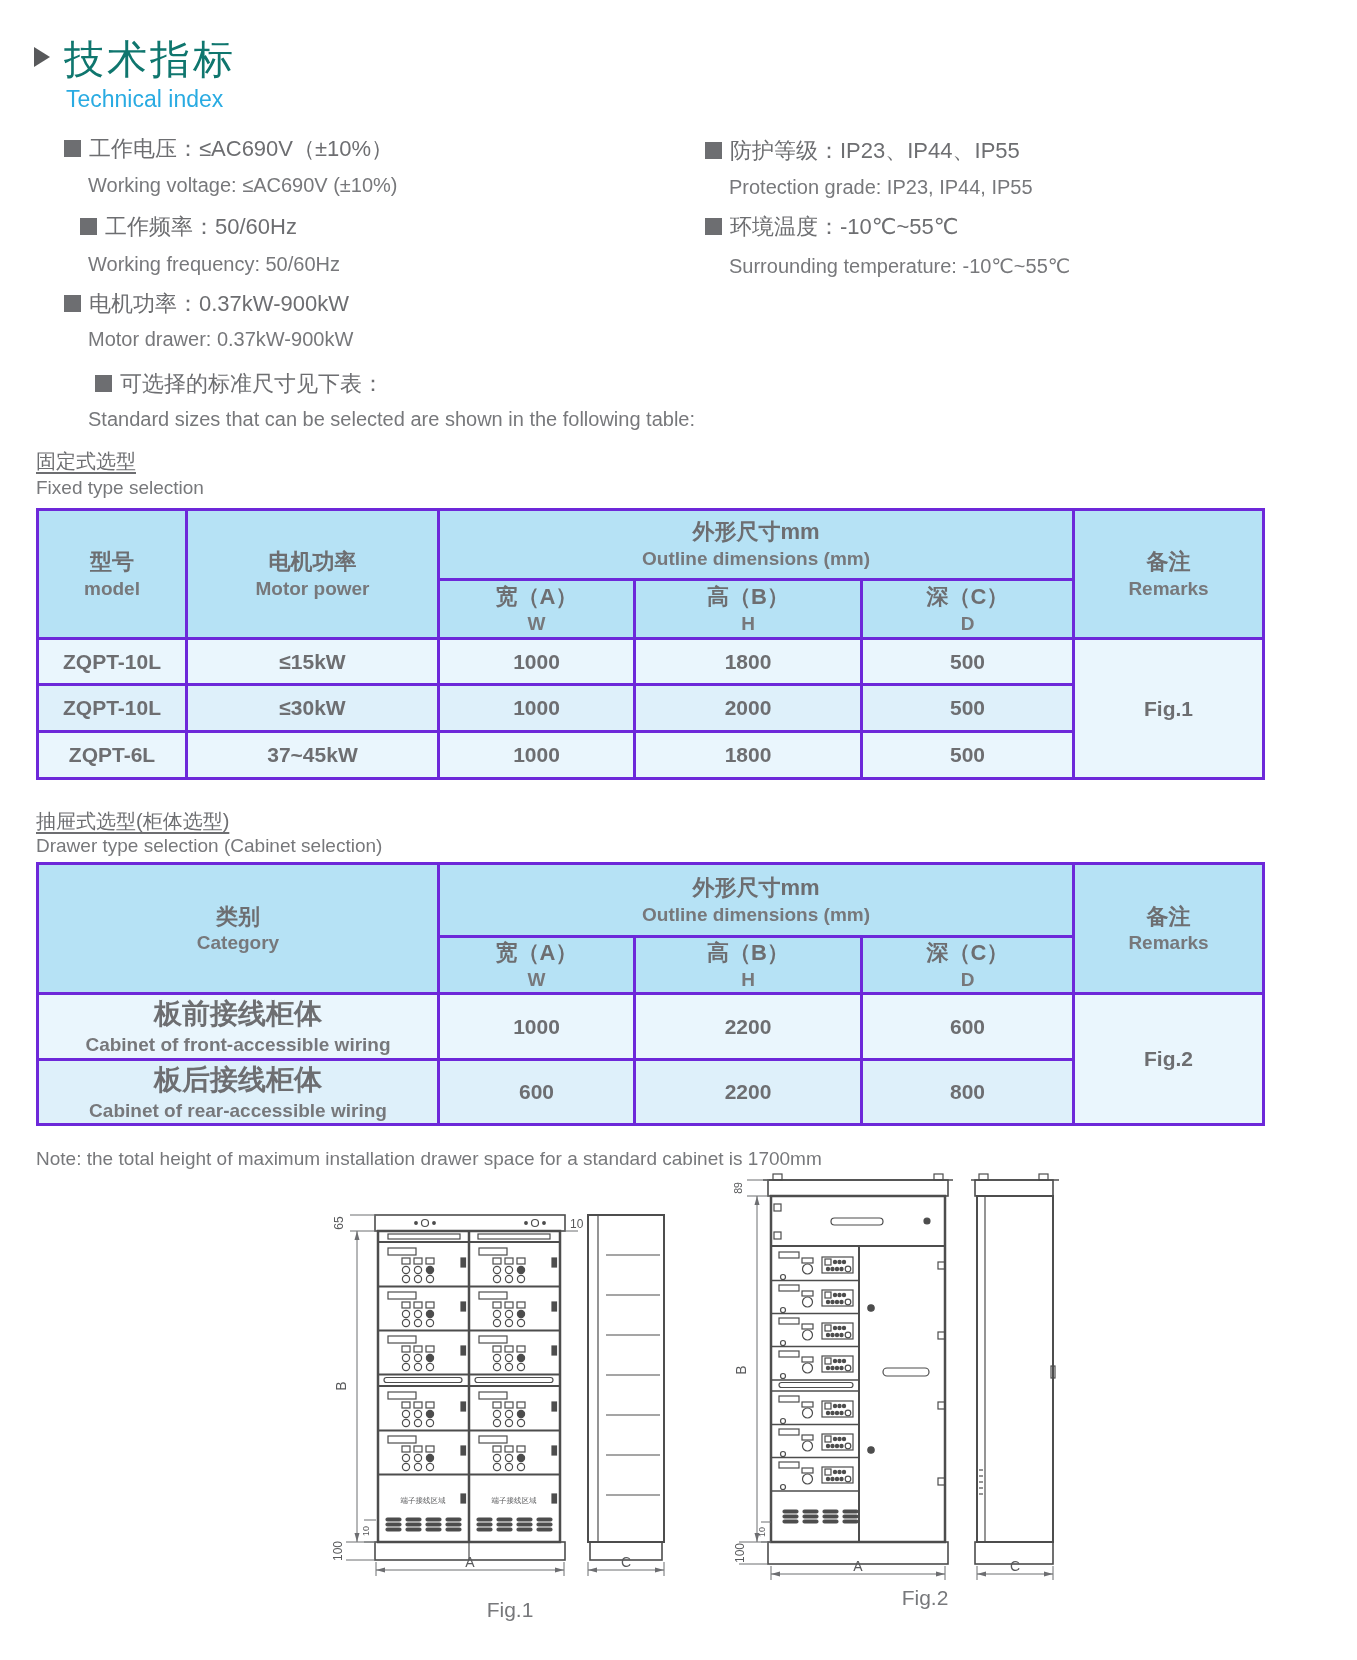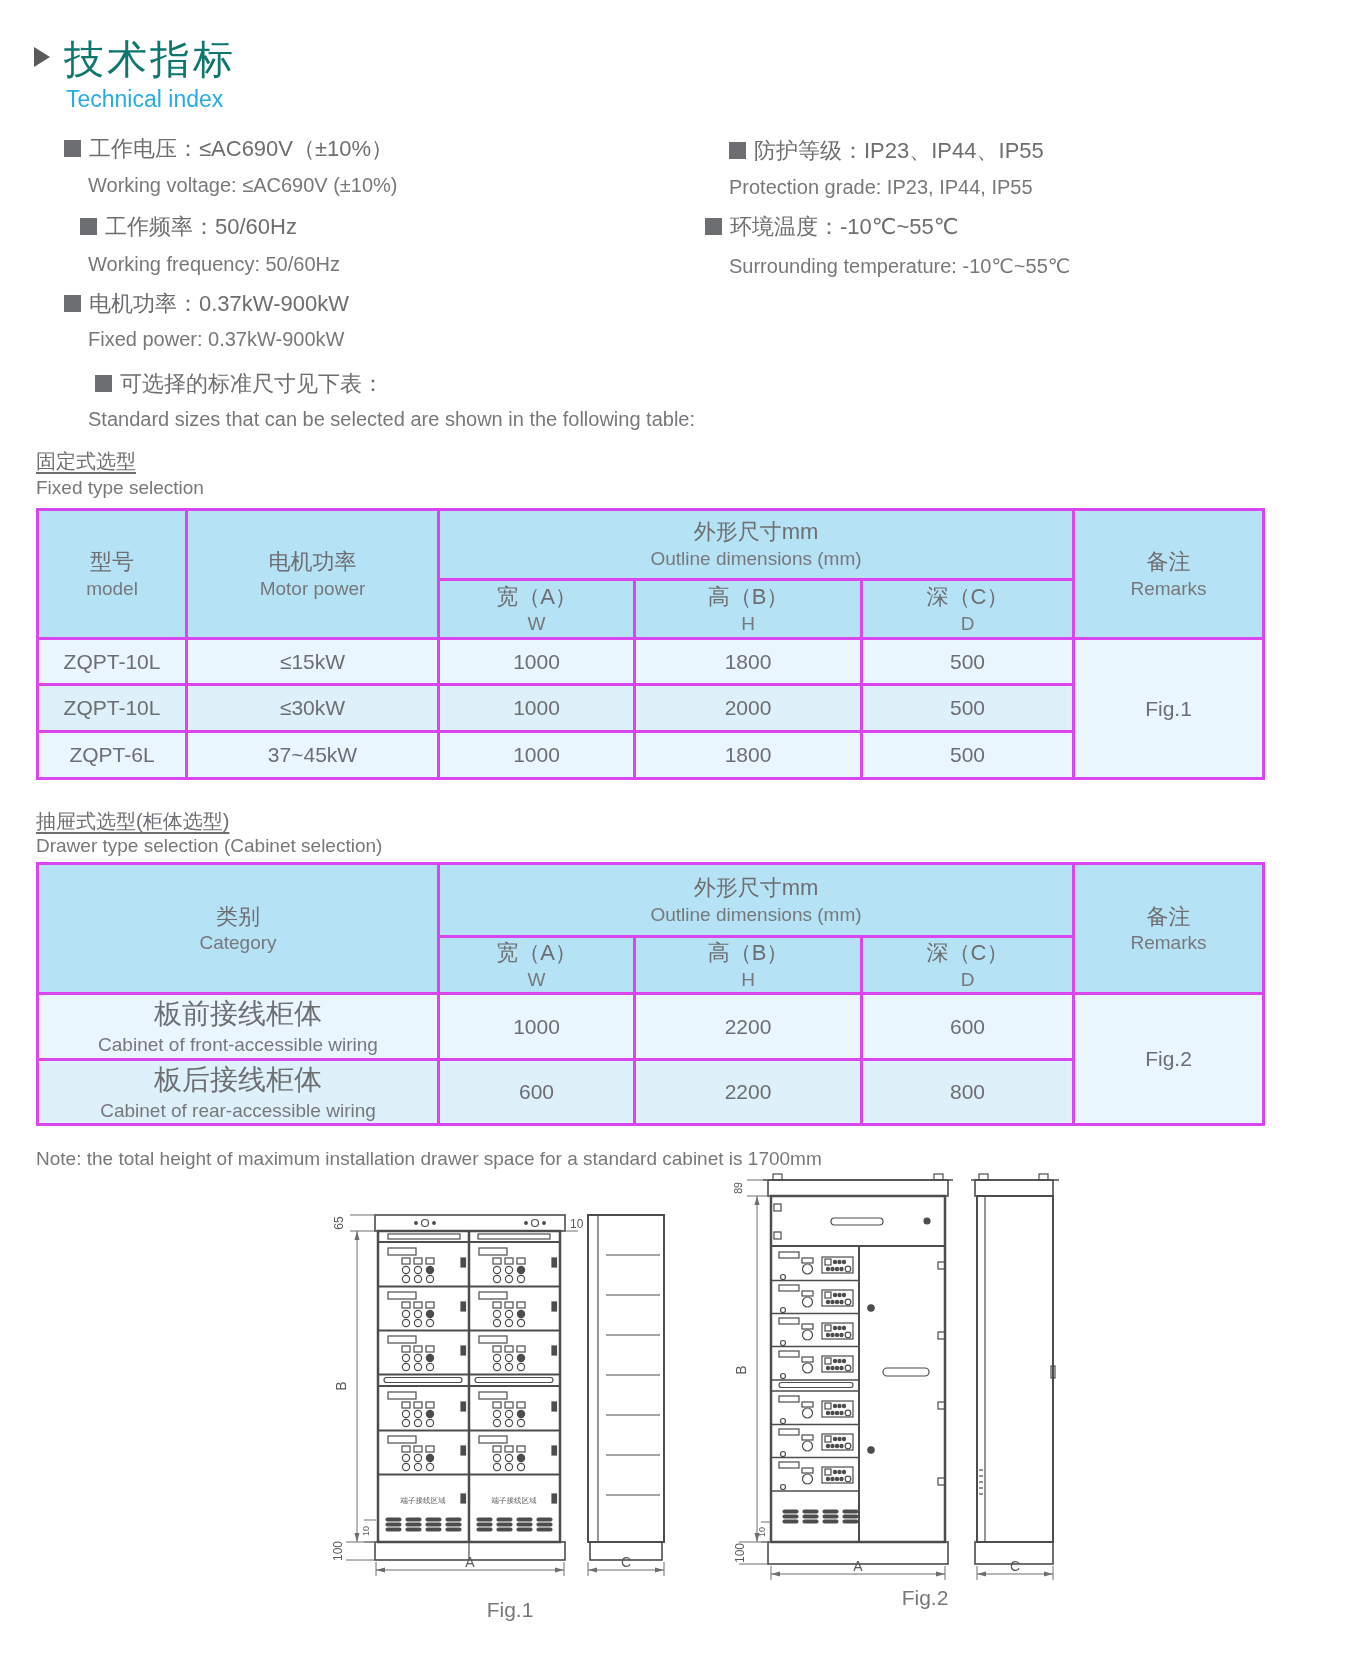--- a/index.html
+++ b/index.html
@@ -12,21 +12,21 @@
   .title-en{position:absolute;left:66px;top:86px;font-size:23px;color:#29abe2;}
   
   .zh-line{position:absolute;font-size:22px;color:#6d6e71;white-space:nowrap;}
   .en-line{position:absolute;font-size:20px;color:#77787b;white-space:nowrap;}
   .bullet{display:inline-block;width:17px;height:17px;background:#6d6e71;margin-right:8px;transform:translateY(1px);}
   
   .sec-zh{position:absolute;font-size:20px;color:#6d6e71;text-decoration:underline;text-underline-offset:4px;white-space:nowrap;}
   .sec-en{position:absolute;font-size:19px;color:#77787b;white-space:nowrap;}
   
   table.spec{position:absolute;border-collapse:collapse;table-layout:fixed;}
-  table.spec th,table.spec td{border:3px solid #d946ef;text-align:center;vertical-align:middle;padding:0;font-weight:normal;}
+  table.spec th,table.spec td{border:3px solid #6d28d9;text-align:center;vertical-align:middle;padding:0;font-weight:bold;}
   table.spec th{background:#b6e2f5;}
   .hzh{font-size:22px;color:#6d6e71;line-height:1.35;}
   .hen{font-size:19px;color:#77787b;line-height:1.3;}
   td.val{font-size:21px;color:#6d6e71;}
   td.cat .hzh{font-size:28px;}
   tr.ra td{background:#eaf6fd;}
   tr.rb td{background:#def0fa;}
   td.span-remark{background:#eaf6fd !important;font-size:21px;color:#6d6e71;}
   
   .note{position:absolute;font-size:19px;color:#77787b;white-space:nowrap;}
@@ -41,25 +41,25 @@
 
   <span class="tri"></span>
   <div class="title-zh">技术指标</div>
   <div class="title-en">Technical index</div>
 
   <div class="zh-line" style="left:64px;top:134px;"><span class="bullet"></span><span>工作电压：≤AC690V（±10%）</span></div>
   <div class="en-line" style="left:88px;top:174px;">Working voltage: ≤AC690V (±10%)</div>
   <div class="zh-line" style="left:64px;top:212px;padding-left:16px;"><span class="bullet"></span><span>工作频率：50/60Hz</span></div>
   <div class="en-line" style="left:88px;top:253px;">Working frequency: 50/60Hz</div>
   <div class="zh-line" style="left:64px;top:289px;"><span class="bullet"></span><span>电机功率：0.37kW-900kW</span></div>
-  <div class="en-line" style="left:88px;top:328px;">Fixed power: 0.37kW-900kW</div>
+  <div class="en-line" style="left:88px;top:328px;">Motor drawer: 0.37kW-900kW</div>
   <div class="zh-line" style="left:64px;top:369px;margin-left:31px;"><span class="bullet"></span><span>可选择的标准尺寸见下表：</span></div>
   <div class="en-line" style="left:88px;top:408px;">Standard sizes that can be selected are shown in the following table:</div>
 
-  <div class="zh-line" style="left:705px;top:136px;margin-left:24px;"><span class="bullet"></span><span>防护等级：IP23、IP44、IP55</span></div>
+  <div class="zh-line" style="left:705px;top:136px;"><span class="bullet"></span><span>防护等级：IP23、IP44、IP55</span></div>
   <div class="en-line" style="left:729px;top:176px;">Protection grade: IP23, IP44, IP55</div>
   <div class="zh-line" style="left:705px;top:212px;"><span class="bullet"></span><span>环境温度：-10℃~55℃</span></div>
   <div class="en-line" style="left:729px;top:254px;">Surrounding temperature: -10℃~55℃</div>
 
   <div class="sec-zh" style="left:36px;top:448px;text-decoration:underline;">固定式选型</div>
   <div class="sec-en" style="left:36px;top:477px;">Fixed type selection</div>
 
   <table class="spec" style="left:36px;top:508px;width:1226px;">
     <colgroup>
         <col style="width:149px">

